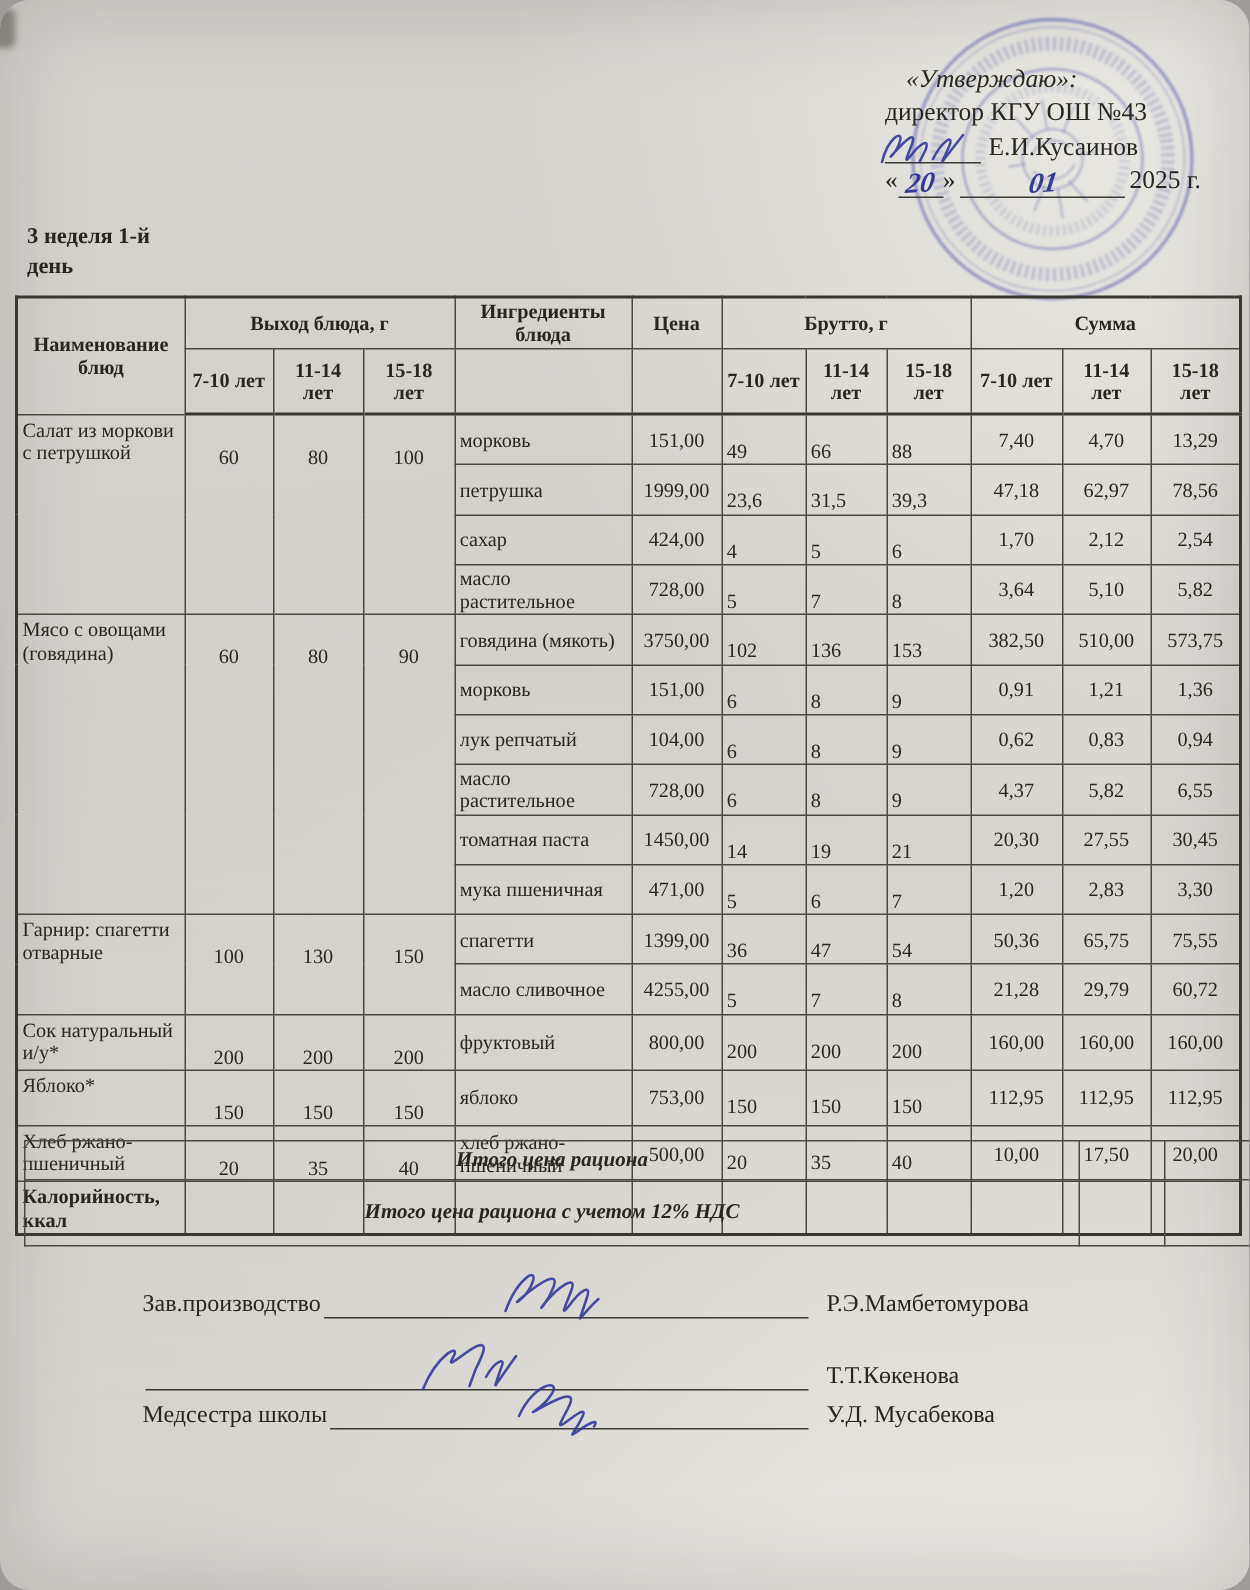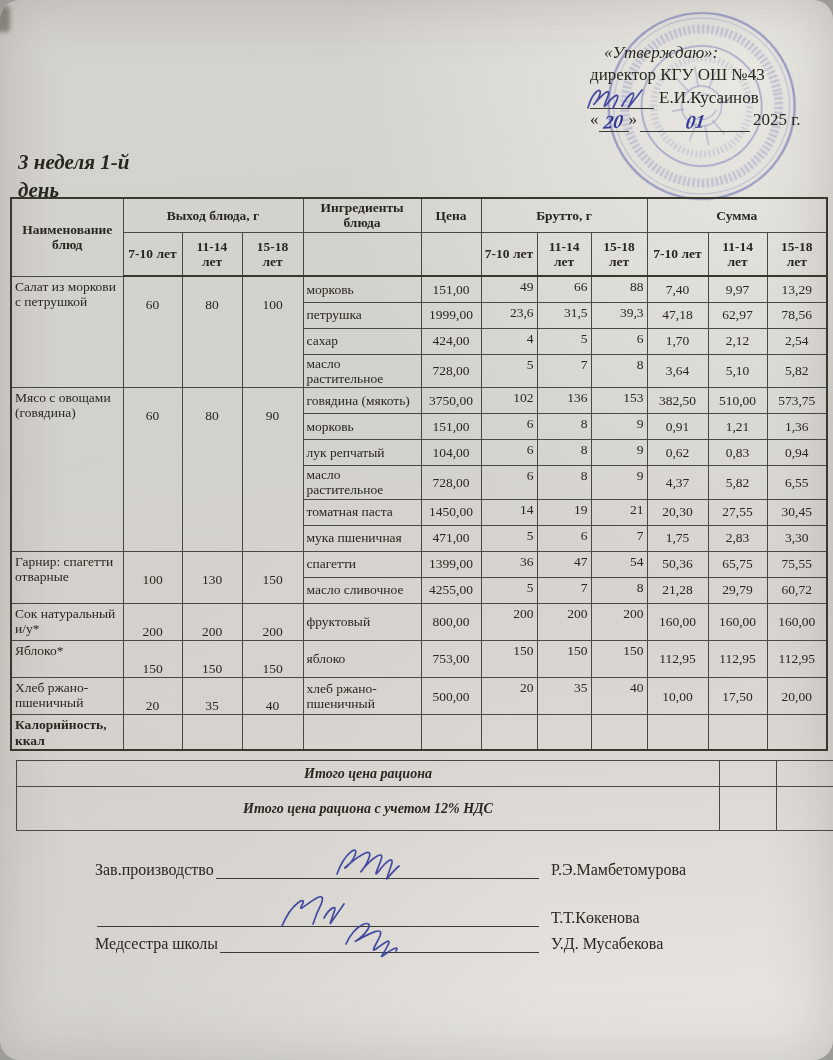--- a/index.html
+++ b/index.html
@@ -23,38 +23,38 @@
   .appr-quote{font-style:italic;padding-left:14px;}
   .appr-line{white-space:nowrap;}
   .appr-sig{position:relative;}
   .appr-sig-line{display:inline-block;position:relative;width:64px;height:18px;border-bottom:1.2px solid #3b3a33;vertical-align:bottom;margin-right:5px;}
   .appr-sig-line svg{position:absolute;left:-6px;bottom:-6px;}
   .day-underline{display:inline-block;min-width:30px;border-bottom:1.2px solid #3b3a33;text-align:center;height:19px;vertical-align:bottom;}
   .date-underline{display:inline-block;width:110px;border-bottom:1.2px solid #3b3a33;text-align:center;height:19px;vertical-align:bottom;margin:0 3px;}
   .hand{font-style:italic;font-weight:bold;color:#343a96;display:inline-block;transform:skew(-12deg) rotate(-4deg);font-size:19px;line-height:1;}
 
   
-  .week{position:absolute;left:18px;top:148px;font-weight:bold;font-size:21px;line-height:1.35;font-style:italic;}
+  .week{position:absolute;left:18px;top:148px;font-weight:bold;font-size:15px;line-height:1.35;}
 
   
   table{border-collapse:collapse;table-layout:fixed;}
   .menu-table{position:absolute;left:10px;top:197px;width:816px;font-size:13.5px;border:2px solid #39382f;}
   .menu-table th,.menu-table td{border:1px solid #4a4941;padding:1px 3px;line-height:1.13;overflow:hidden;}
   .menu-table thead th{font-weight:bold;text-align:center;vertical-align:middle;}
   .menu-table thead tr:first-child{height:33px;}
   .menu-table thead tr:last-child{height:44px;}
   .menu-table thead tr:last-child th{border-bottom:2px solid #39382f;}
   .menu-table tbody tr{height:26px;}
   tr.sec-start td{border-top:1.6px solid #39382f;}
   td.dish{text-align:left;vertical-align:top;padding-top:2px;}
   td.dish.b{font-weight:bold;}
   td.out{text-align:center;vertical-align:top;padding-top:20px;}
   td.ing{text-align:left;vertical-align:middle;}
   td.price{text-align:center;vertical-align:middle;}
-  td.br{text-align:right;vertical-align:top;padding-top:2px;}
+  td.br{text-align:left;vertical-align:top;padding-top:16px;}
   td.sum{text-align:center;vertical-align:middle;}
 
   
   .totals-table{position:absolute;left:16px;top:760px;width:817px;font-size:14px;border:1.6px solid #39382f;text-align:center;}
   .totals-table td{border:1px solid #4a4941;font-weight:bold;font-style:italic;padding:2px 6px;}
   .totals-table tr:first-child{height:26px;}
   .totals-table tr:last-child{height:44px;}
 
   
   .sigs{position:absolute;left:95px;top:858px;width:668px;font-size:16px;}
@@ -148,21 +148,21 @@
           <td class="dish" rowspan="4">Салат из моркови с петрушкой</td>
           <td class="out" rowspan="4">60</td>
           <td class="out" rowspan="4">80</td>
           <td class="out" rowspan="4">100</td>
           <td class="ing">морковь</td>
           <td class="price">151,00</td>
           <td class="br">49</td>
           <td class="br">66</td>
           <td class="br">88</td>
           <td class="sum">7,40</td>
-          <td class="sum">9,97</td>
+          <td class="sum">4,70</td>
           <td class="sum">13,29</td>
         </tr>
         <tr>
           <td class="ing">петрушка</td>
           <td class="price">1999,00</td>
           <td class="br">23,6</td>
           <td class="br">31,5</td>
           <td class="br">39,3</td>
           <td class="sum">47,18</td>
           <td class="sum">62,97</td>
@@ -241,21 +241,21 @@
           <td class="sum">20,30</td>
           <td class="sum">27,55</td>
           <td class="sum">30,45</td>
         </tr>
         <tr>
           <td class="ing">мука пшеничная</td>
           <td class="price">471,00</td>
           <td class="br">5</td>
           <td class="br">6</td>
           <td class="br">7</td>
-          <td class="sum">1,75</td>
+          <td class="sum">1,20</td>
           <td class="sum">2,83</td>
           <td class="sum">3,30</td>
         </tr>
         <tr class="sec-start">
           <td class="dish" rowspan="2">Гарнир: спагетти отварные</td>
           <td class="out" rowspan="2">100</td>
           <td class="out" rowspan="2">130</td>
           <td class="out" rowspan="2">150</td>
           <td class="ing">спагетти</td>
           <td class="price">1399,00</td>

